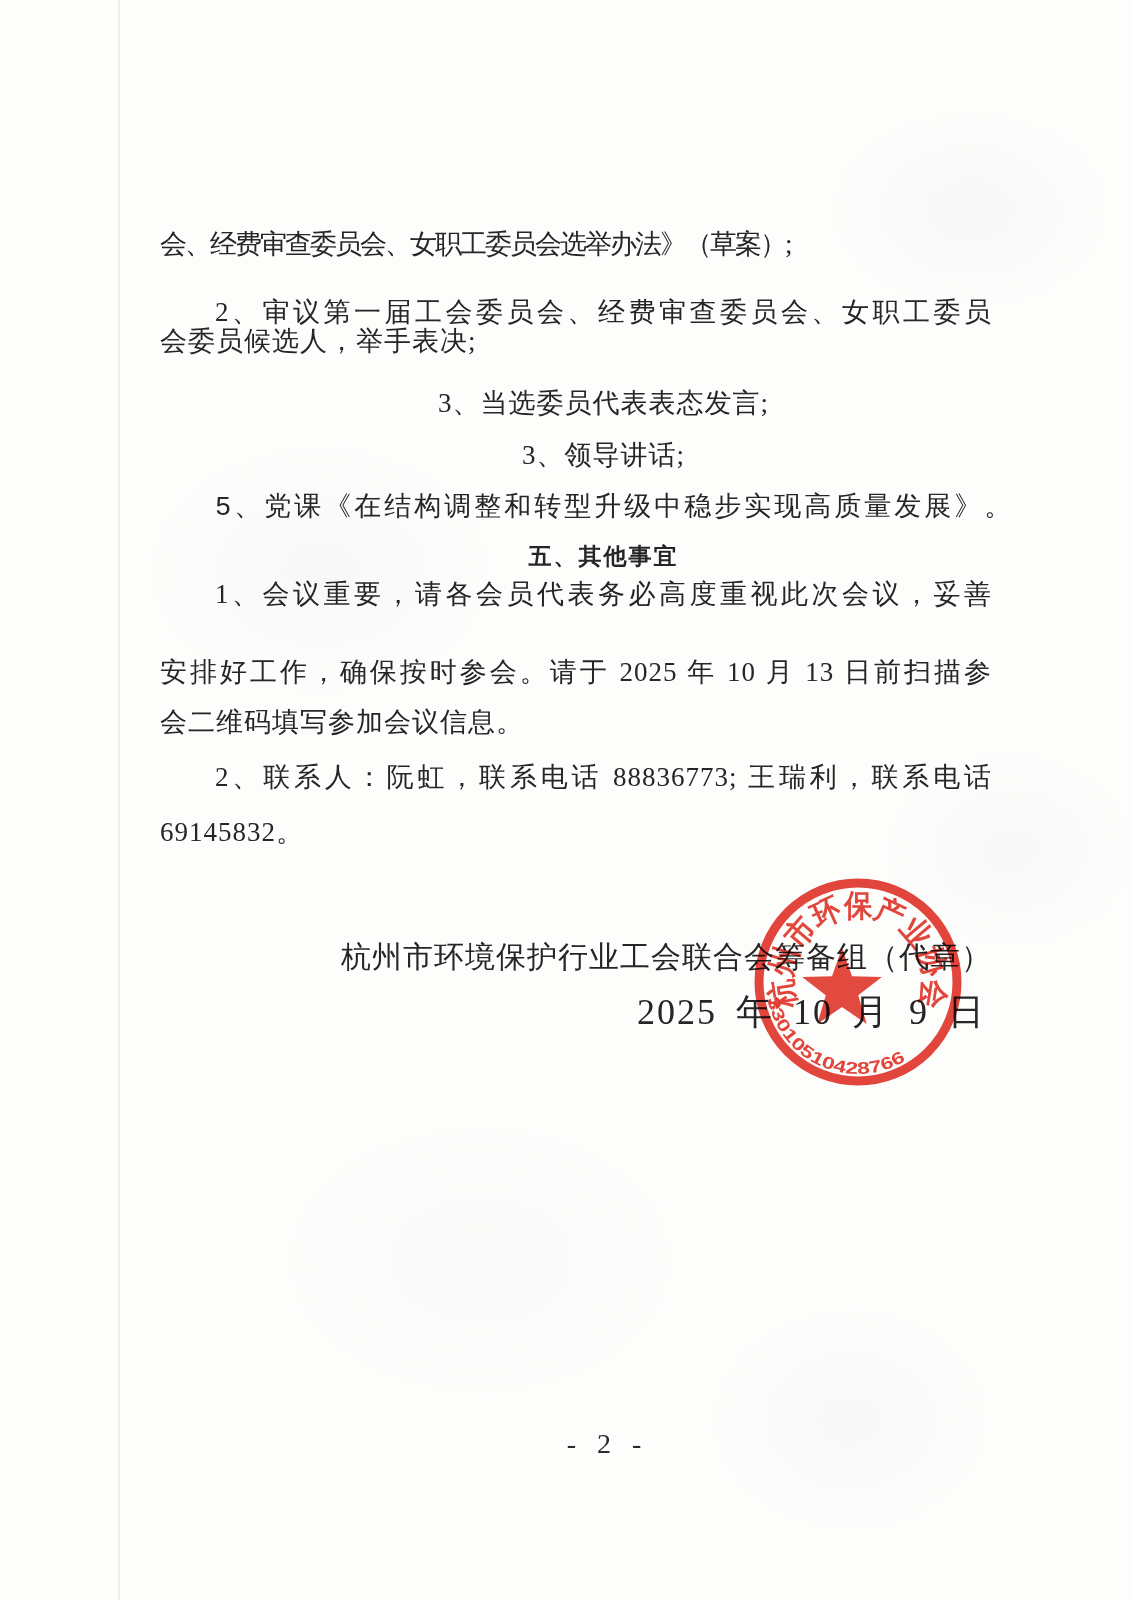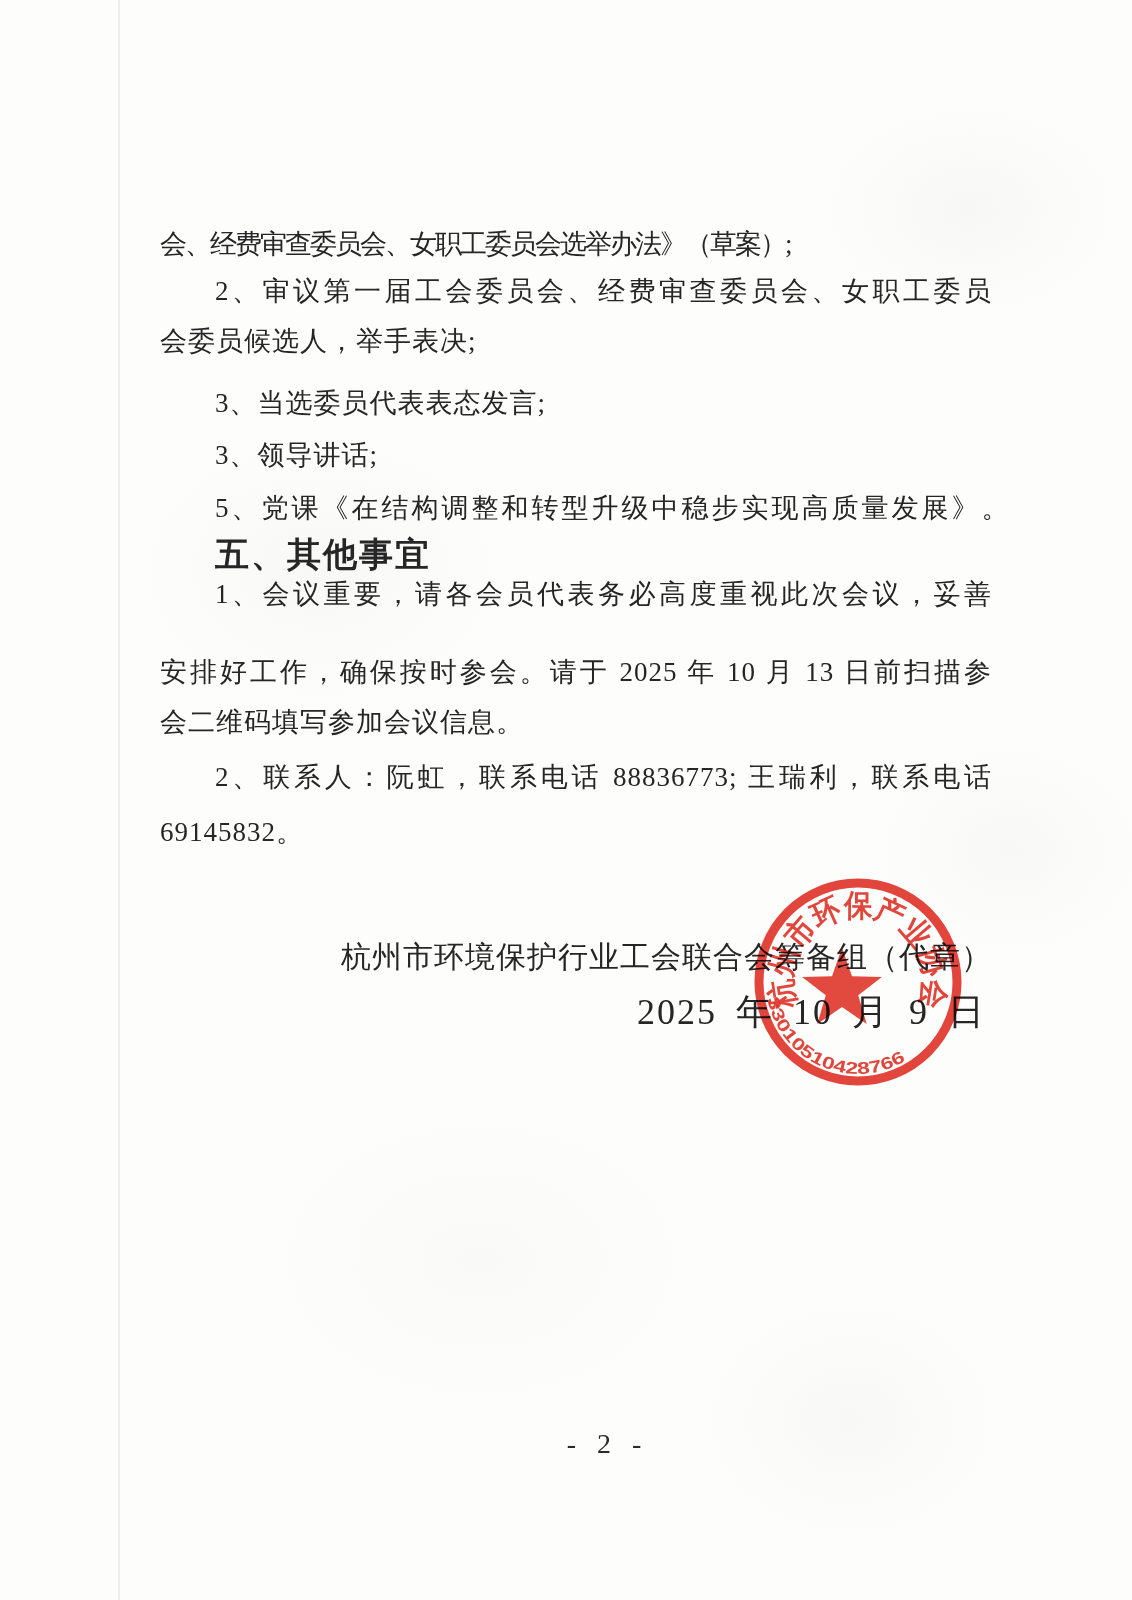--- a/index.html
+++ b/index.html
@@ -24,31 +24,31 @@
   #scan-line{
     position:absolute;left:118px;top:0;bottom:0;width:2px;
     background:rgba(120,120,125,.12);
   }
   #text-block{position:absolute;left:160px;top:0;width:832px;}
   .line{
     position:absolute;left:0;width:832px;
     font-size:27px;line-height:34px;letter-spacing:1px;
     white-space:nowrap;overflow:visible;
   }
-  .indent{text-indent:55px;}
+  .indent{text-indent:55px;text-align:center;}
   .tight{letter-spacing:-2px;}
-  .wide{letter-spacing:3px;}
+  .wide{letter-spacing:3px;font-family:Liberation Mono, monospace;}
   .justify{
     white-space:normal;text-align:justify;text-justify:inter-character;
     word-break:break-all;
   }
   .justify::after{content:"";display:inline-block;width:100%;height:0;}
   .heading{
-    font-family:Liberation Mono, monospace;
-    font-weight:700;font-size:34px;letter-spacing:2px;
+    font-family:Liberation Serif, serif;
+    font-weight:700;font-size:23px;letter-spacing:2px;
   }
   .sig{
     position:absolute;right:0;font-size:30px;line-height:34px;
     letter-spacing:1px;white-space:nowrap;margin-left:28px;
   }
   .date{
     position:absolute;right:6px;font-size:36px;line-height:34px;
     letter-spacing:2px;word-spacing:8px;white-space:nowrap;
   }
   #page-number{
@@ -62,21 +62,21 @@
 </style>
 </head>
 <body>
 
 <div id="page">
 
   <div id="scan-line"></div>
 
   <div id="text-block">
     <div class="line tight" style="top:227px">会、经费审查委员会、女职工委员会选举办法》（草案）;</div>
-    <div class="line indent justify" style="top:274px">2、审议第一届工会委员会、经费审查委员会、女职工委员</div>
+    <div class="line indent justify" style="top:295px">2、审议第一届工会委员会、经费审查委员会、女职工委员</div>
     <div class="line" style="top:324px">会委员候选人，举手表决;</div>
     <div class="line indent" style="top:386px">3、当选委员代表表态发言;</div>
     <div class="line indent" style="top:438px">3、领导讲话;</div>
     <div class="line indent wide" style="top:491px">5、党课《在结构调整和转型升级中稳步实现高质量发展》。</div>
     <div class="line indent heading" style="top:540px">五、其他事宜</div>
     <div class="line indent justify" style="top:577px">1、会议重要，请各会员代表务必高度重视此次会议，妥善</div>
     <div class="line justify" style="top:655px">安排好工作，确保按时参会。请于 2025 年 10 月 13 日前扫描参</div>
     <div class="line" style="top:705px">会二维码填写参加会议信息。</div>
     <div class="line indent justify" style="top:760px">2、联系人：阮虹，联系电话 88836773; 王瑞利，联系电话</div>
     <div class="line" style="top:815px">69145832。</div>

